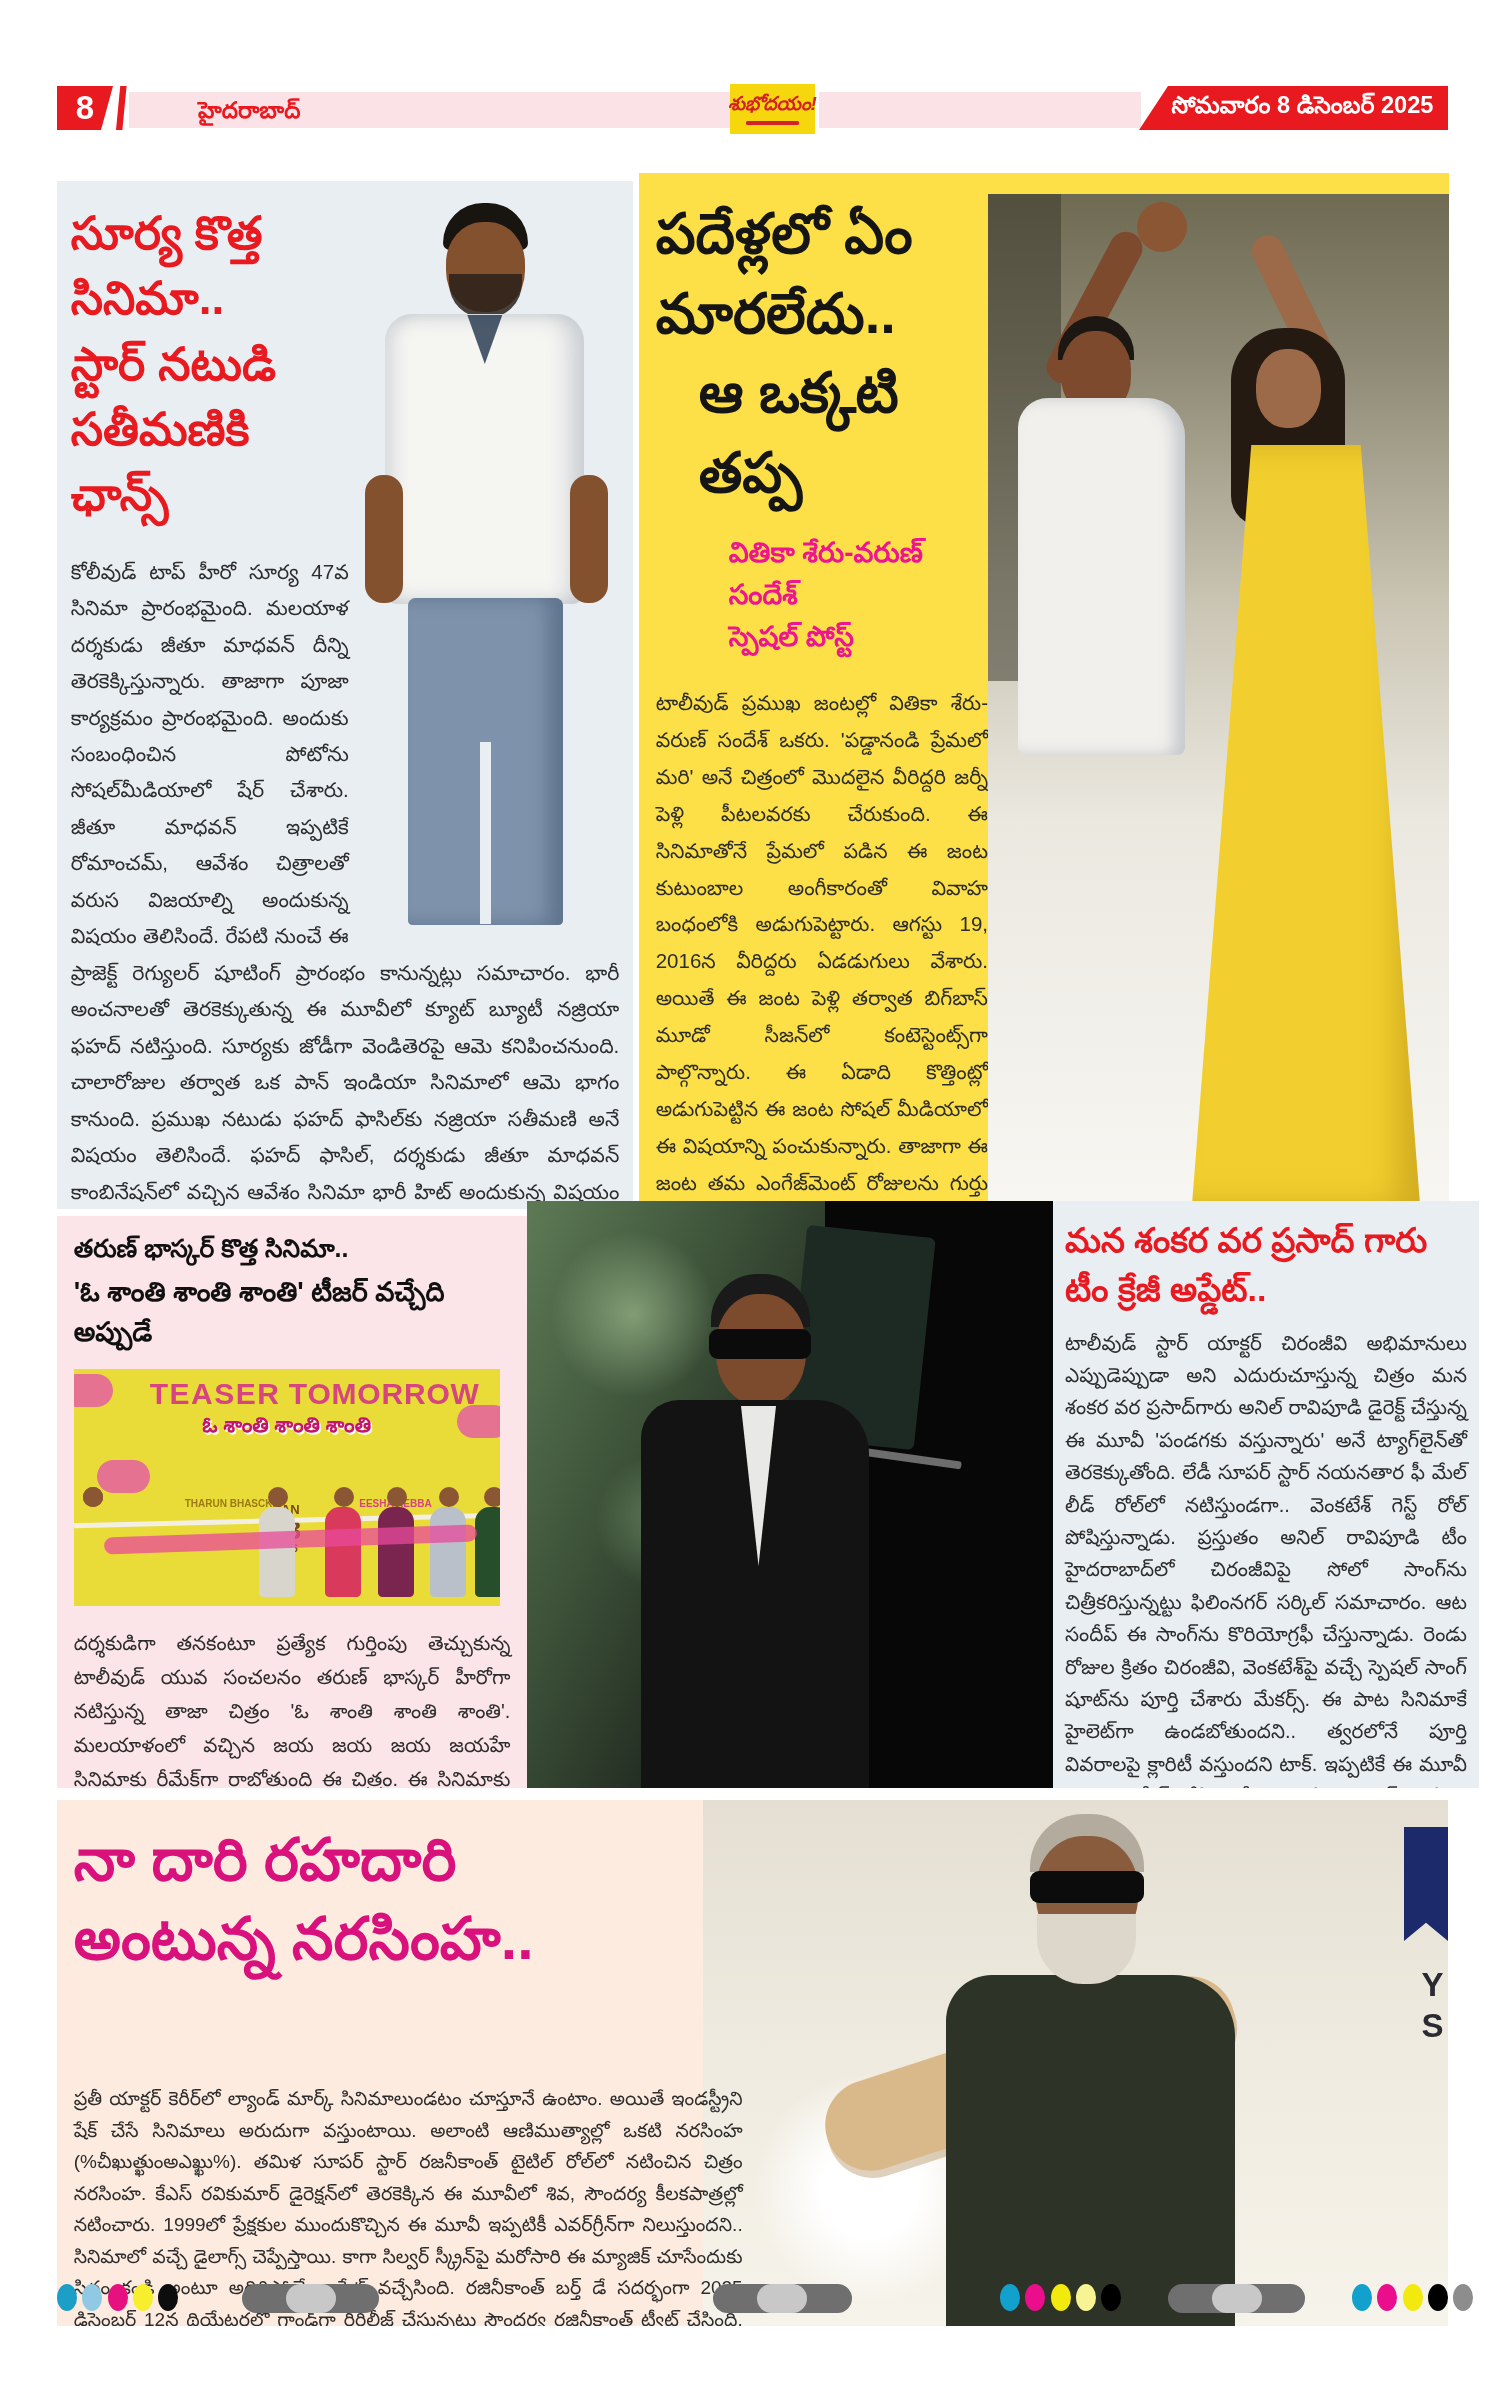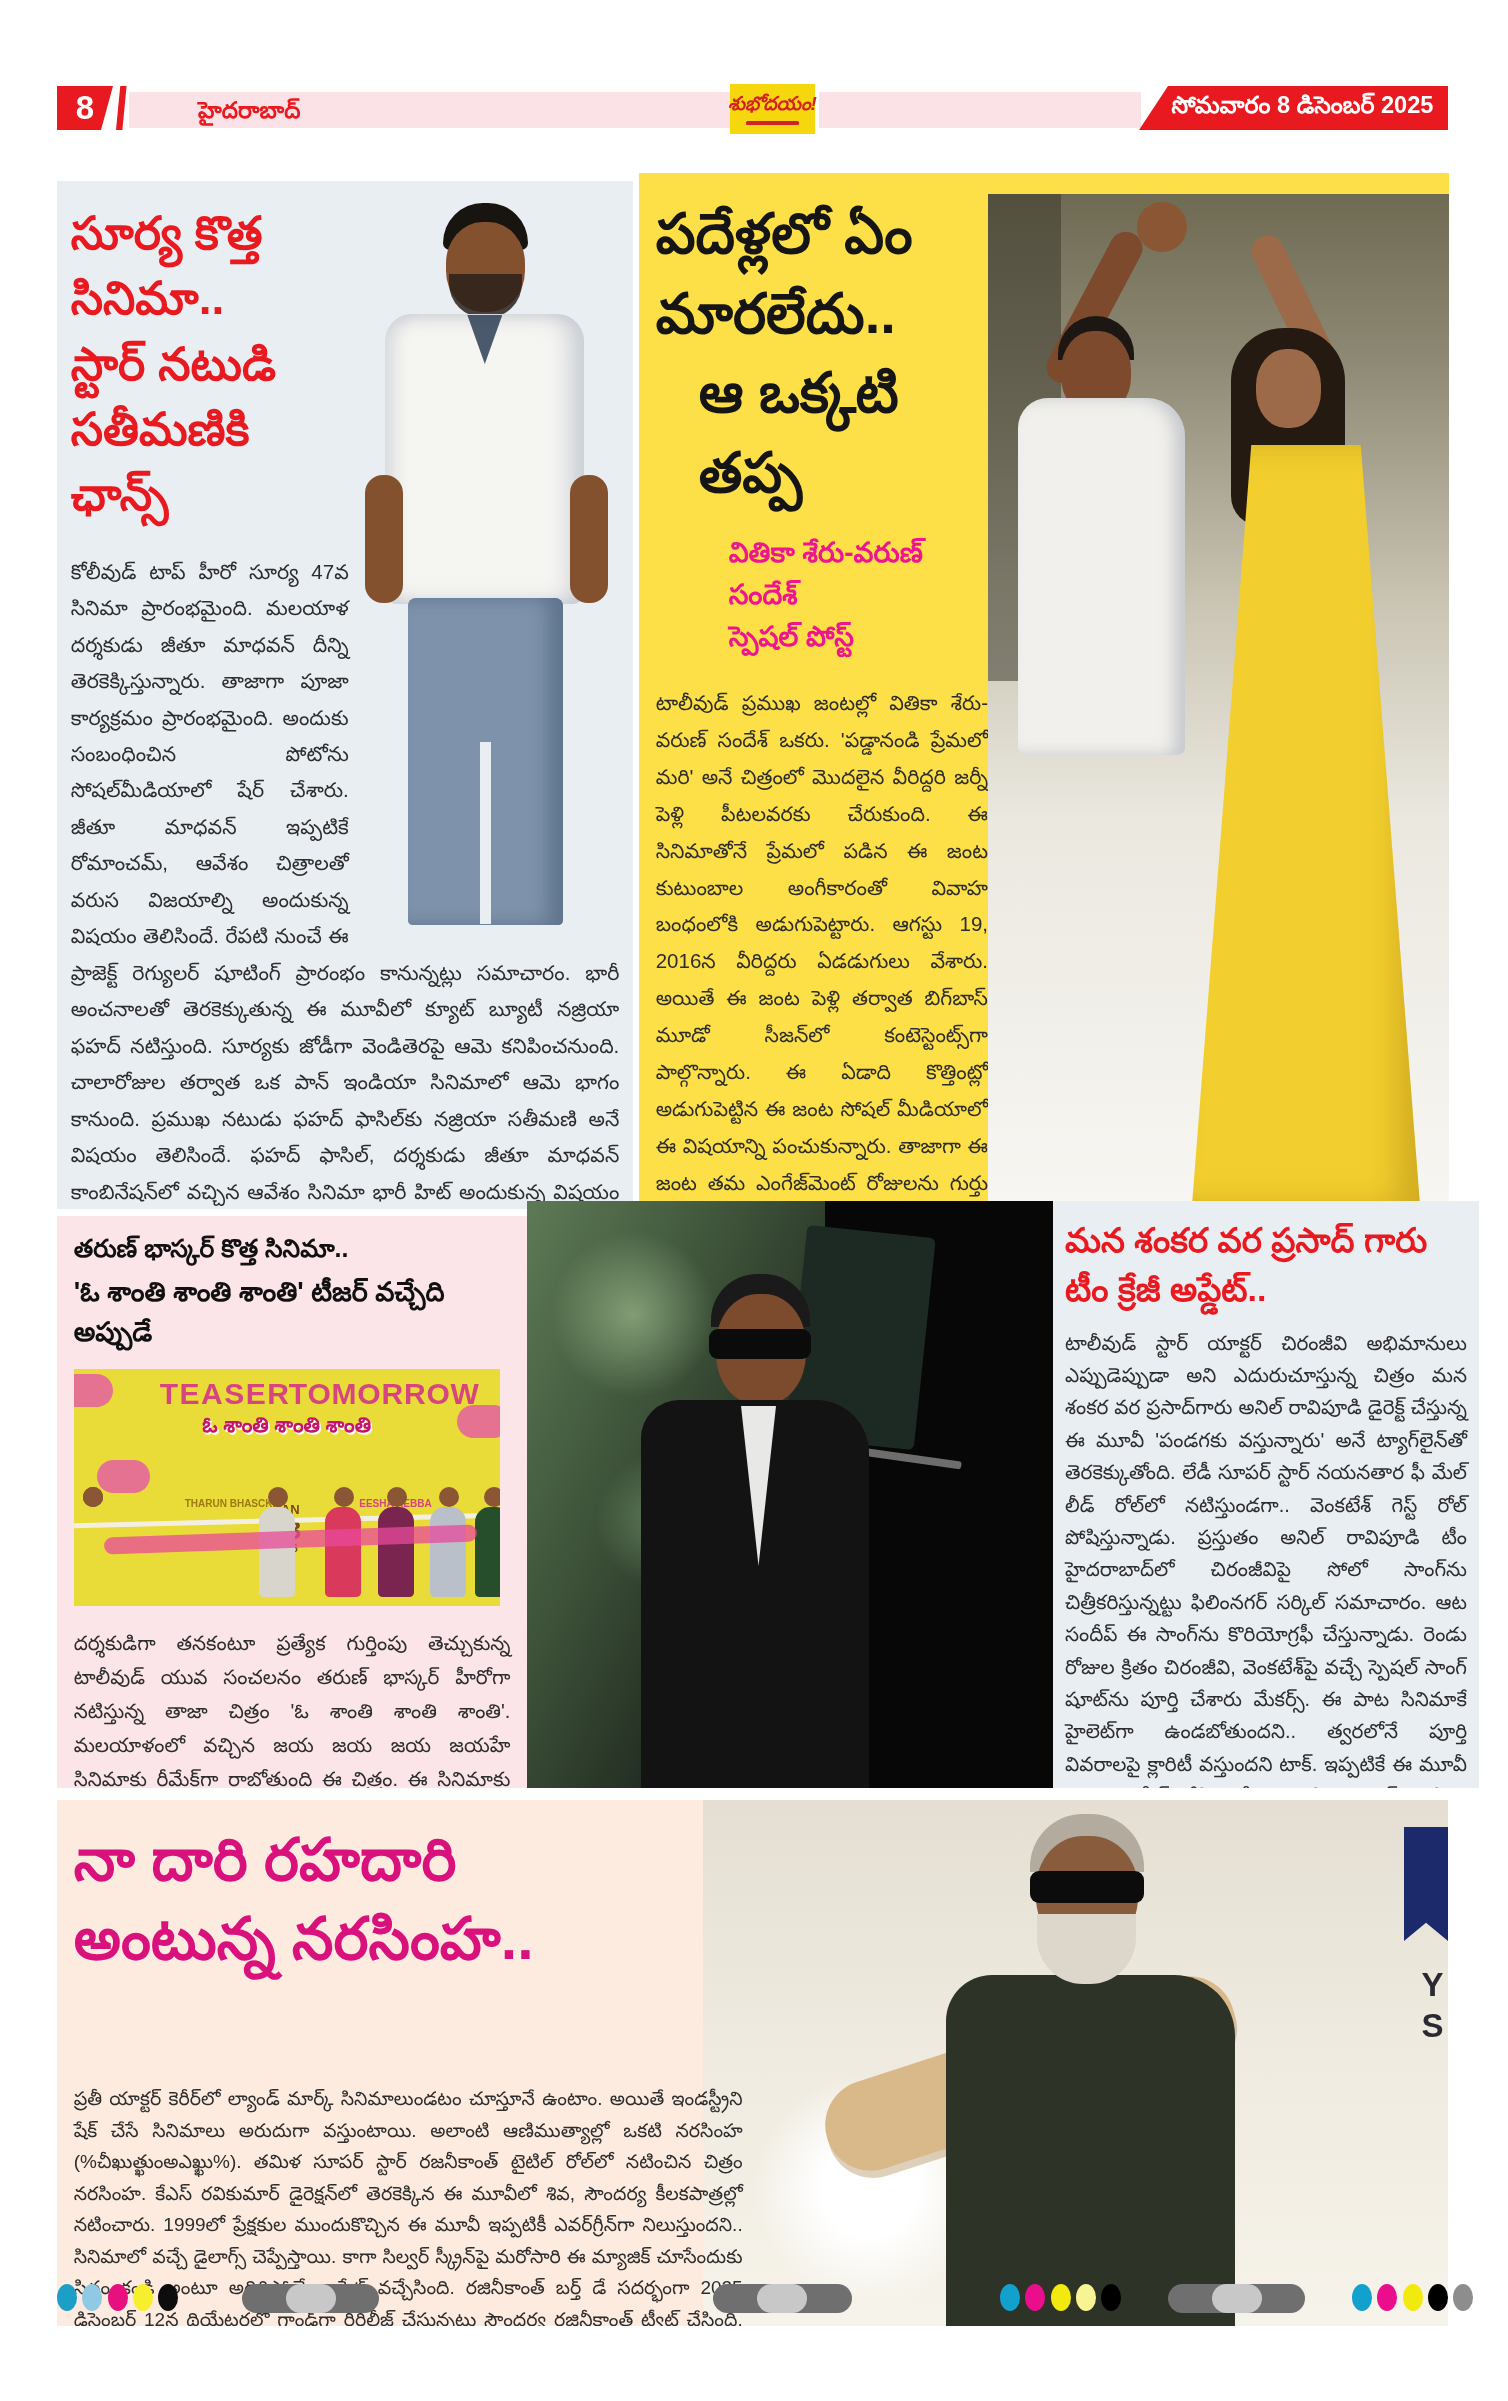--- a/index.html
+++ b/index.html
@@ -75,21 +75,21 @@
   .cp-wm-face{left:268px;top:155px;width:65px;height:79px;background:#9c6a48;border-radius:46%;}
   .cp-dress{left:204px;top:251px;width:228px;height:760px;background:#f2cf2e;
     clip-path:polygon(26% 0,74% 0,100% 100%,0 100%);box-shadow:inset -23px 0 30px rgba(180,140,20,.5);}
 
   
   .sec-shanti{left:57px;top:1216px;width:470px;height:572px;background:#fbe5e9;overflow:hidden;}
   .sec-shanti .inner{padding:13.7px 16.7px;}
   .shanti-hl1{color:#111;font-size:25px;font-weight:bold;line-height:1.5;}
   .shanti-hl2{color:#111;font-size:27px;font-weight:bold;line-height:1.5;margin-top:4.6px;}
   .poster{margin-top:16.7px;width:426px;height:237px;background:#e9dc39;position:relative;overflow:hidden;}
-  .poster .teaser{position:absolute;left:86px;top:7.6px;color:#d6457f;font-size:30px;font-weight:bold;letter-spacing:1.5px;}
+  .poster .teaser{position:absolute;left:76px;top:7.6px;color:#d6457f;font-size:30px;font-weight:bold;letter-spacing:1.5px;}
   .poster .tomorrow{position:absolute;right:20px;top:7.6px;color:#d6457f;font-size:30px;font-weight:bold;letter-spacing:0.8px;}
   .poster .cloud{position:absolute;width:53px;height:33px;background:#e35fa0;border-radius:30px;opacity:.85;}
   .poster .c1{left:-13.7px;top:4.6px;} .poster .c2{right:-10.6px;top:36px;} .poster .c3{left:23px;top:91px;}
   .poster .name-l{position:absolute;left:111px;top:129px;color:#9c7a14;font-size:10px;font-weight:bold;}
   .poster .name-r{position:absolute;right:68px;top:129px;color:#d6457f;font-size:10px;font-weight:bold;}
   .poster .title-te{position:absolute;left:50%;top:44px;transform:translateX(-50%);
     color:#c3156f;font-size:21px;font-weight:bold;text-shadow:1.5px 1.5px 0 #fff;white-space:nowrap;}
   .poster .jan{position:absolute;left:50%;top:90px;transform:translateX(-50%);text-align:center;color:#7a4a1f;font-weight:bold;line-height:1.05;}
   .poster .jan .m{font-size:13px;margin-top:44px;} .poster .jan .d{font-size:26px;} .poster .jan .y{font-size:10px;}
   .poster .rope{position:absolute;left:0;right:0;top:149px;height:5.3px;background:#f3efe2;transform:rotate(-1.4deg);}

